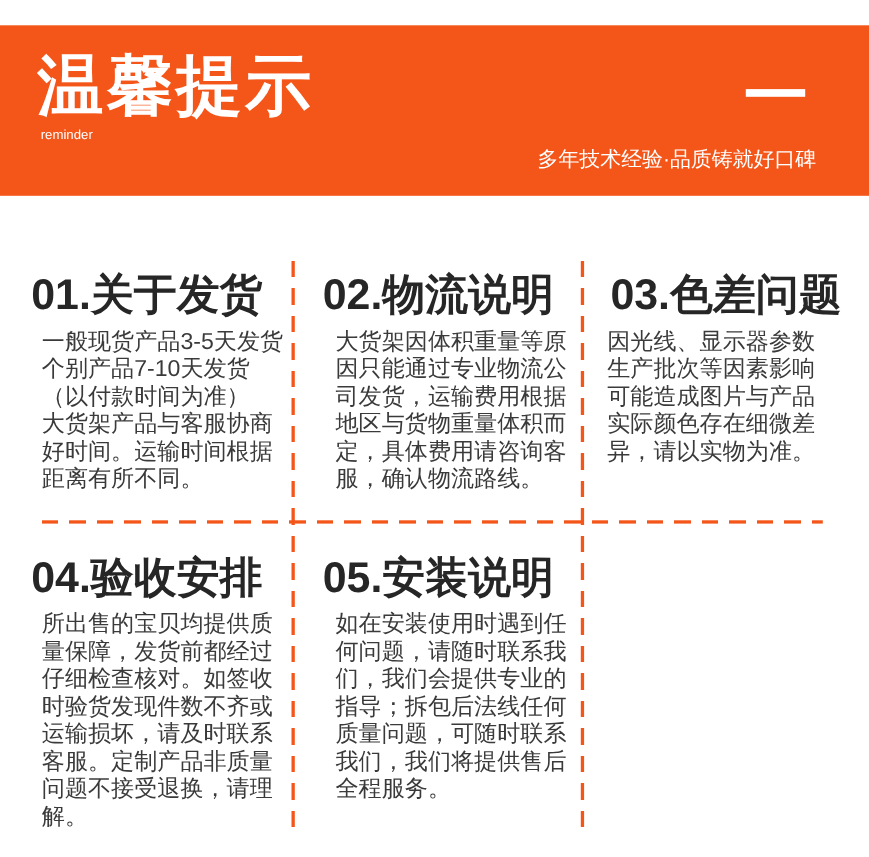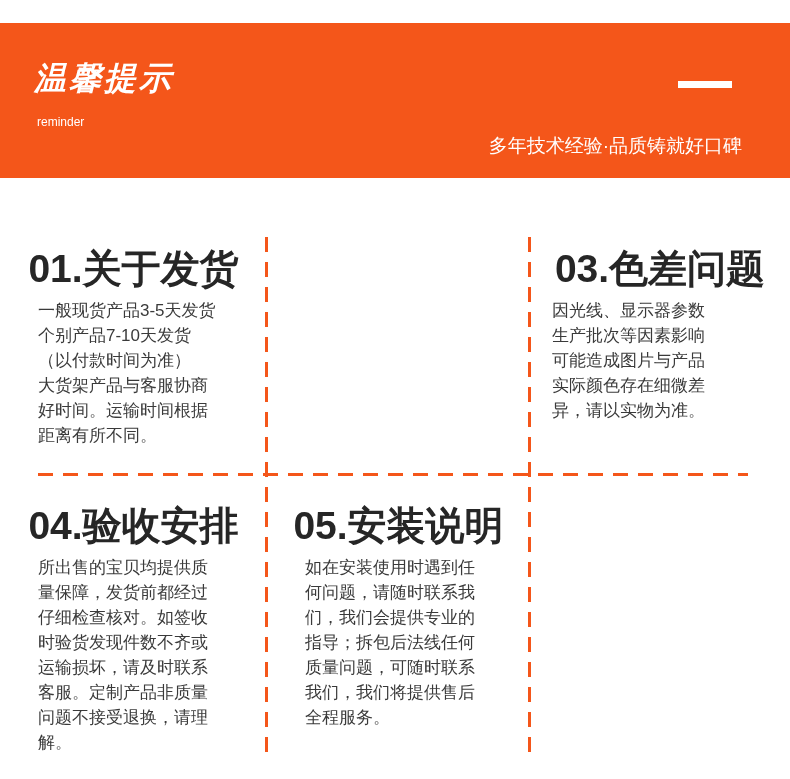--- a/index.html
+++ b/index.html
@@ -16,22 +16,22 @@
   }
   .page{position:relative;width:790px;height:779px;background:#ffffff;}
 
   
   .banner{
     position:absolute;left:0;top:23px;width:790px;height:155px;
     background:var(--accent);
   }
   .banner-title{
     position:absolute;left:34px;top:26px;
-    color:#ffffff;font-size:32px;font-weight:bold;
-    letter-spacing:3px;line-height:58px;white-space:nowrap;font-style:italic;
+    color:#ffffff;font-size:60px;font-weight:bold;
+    letter-spacing:3px;line-height:58px;white-space:nowrap;
   }
   .banner-subtitle{
     position:absolute;left:37px;top:87px;
     color:#ffffff;font-size:12px;line-height:24px;
   }
   .banner-dash{
     position:absolute;right:58px;top:58px;
     width:54px;height:7px;background:#ffffff;
   }
   .banner-tagline{
@@ -58,21 +58,21 @@
   .c1{left:0;width:267px;}
   .c2{left:267px;width:263px;}
   .c3{left:530px;width:260px;}
   .cell-title{
     margin:0;text-align:center;
     color:var(--title-ink);font-size:39px;font-weight:bold;line-height:42px;
     white-space:nowrap;
   }
   .cell-body{
     margin:8px 0 0 38px;text-align:left;
-    color:var(--body-ink);font-size:17px;line-height:25px;
+    color:var(--body-ink);font-size:21px;line-height:25px;
     white-space:pre;
   }
   .c3 .cell-body{margin-left:22px;}
 </style>
 </head>
 <body>
 
 <div class="page">
 
   <div class="banner">
@@ -89,20 +89,29 @@
   <section class="cell r1 c1">
     <h2 class="cell-title">01.关于发货</h2>
     <p class="cell-body">一般现货产品3-5天发货
 个别产品7-10天发货
 （以付款时间为准）
 大货架产品与客服协商
 好时间。运输时间根据
 距离有所不同。</p>
   </section>
 
+  <section class="cell r1 c2">
+    <h2 class="cell-title">02.物流说明</h2>
+    <p class="cell-body">大货架因体积重量等原
+因只能通过专业物流公
+司发货，运输费用根据
+地区与货物重量体积而
+定，具体费用请咨询客
+服，确认物流路线。</p>
+  </section>
 
   <section class="cell r1 c3">
     <h2 class="cell-title">03.色差问题</h2>
     <p class="cell-body">因光线、显示器参数
 生产批次等因素影响
 可能造成图片与产品
 实际颜色存在细微差
 异，请以实物为准。</p>
   </section>
 

